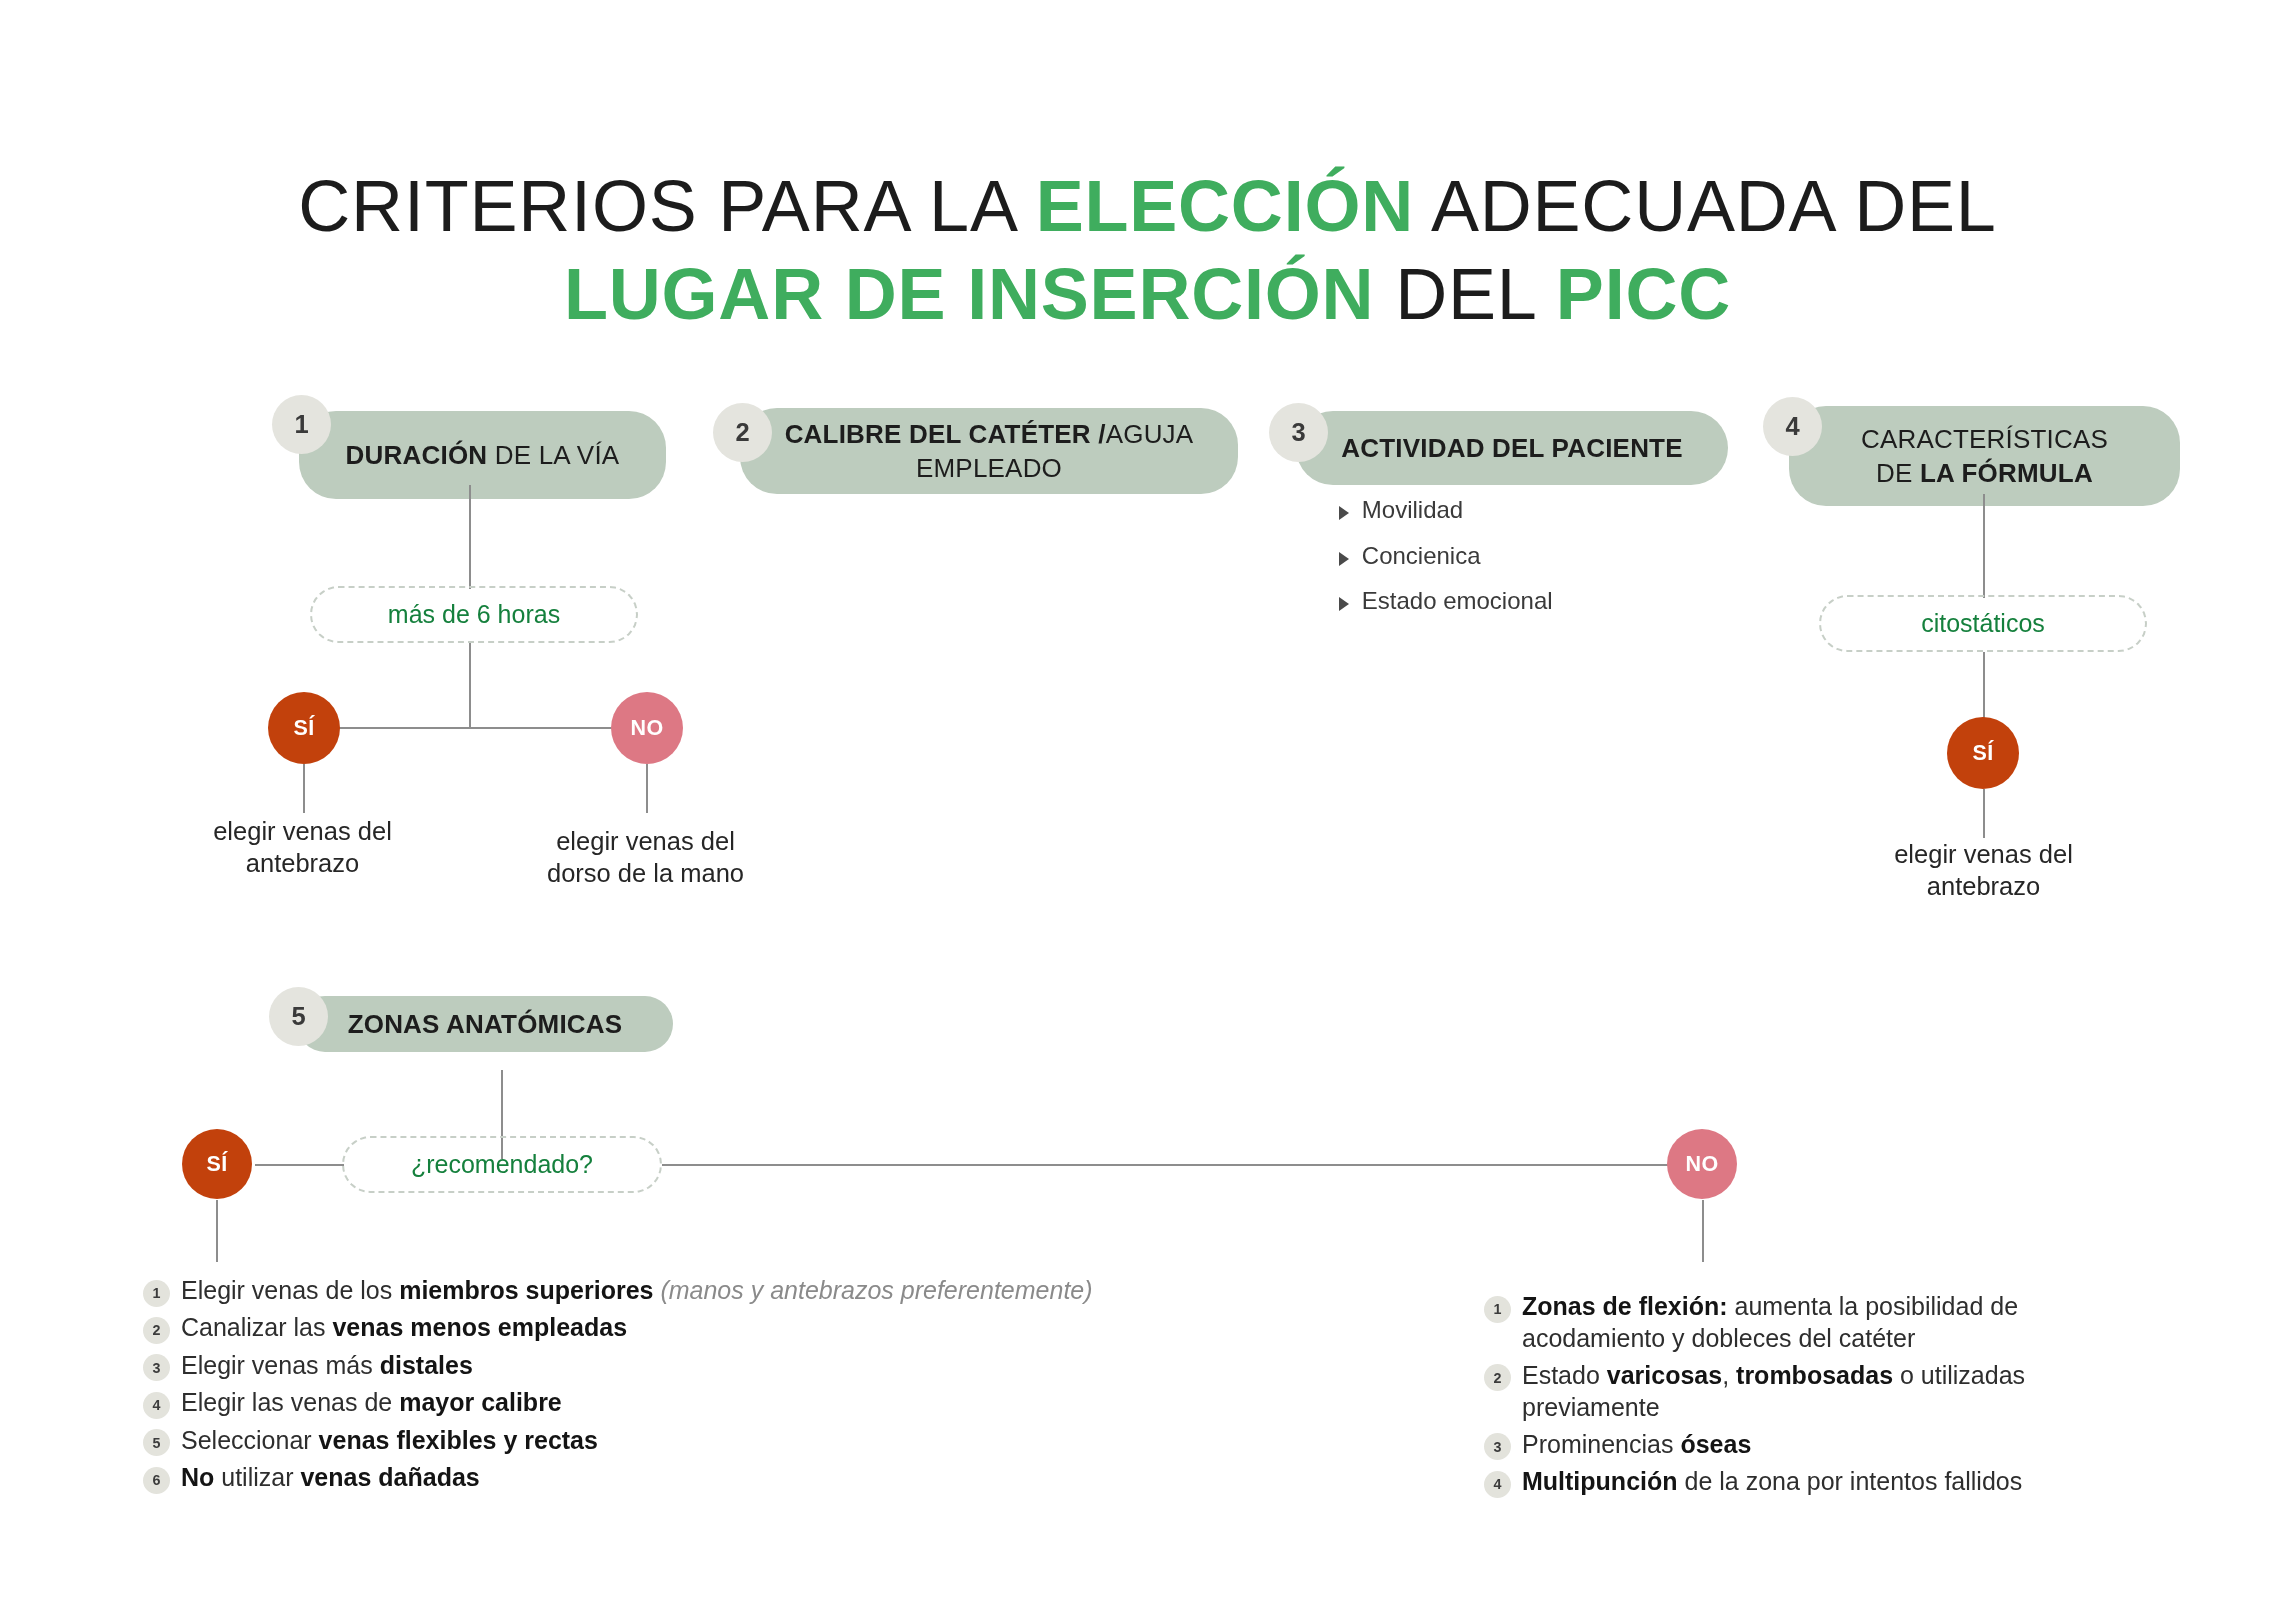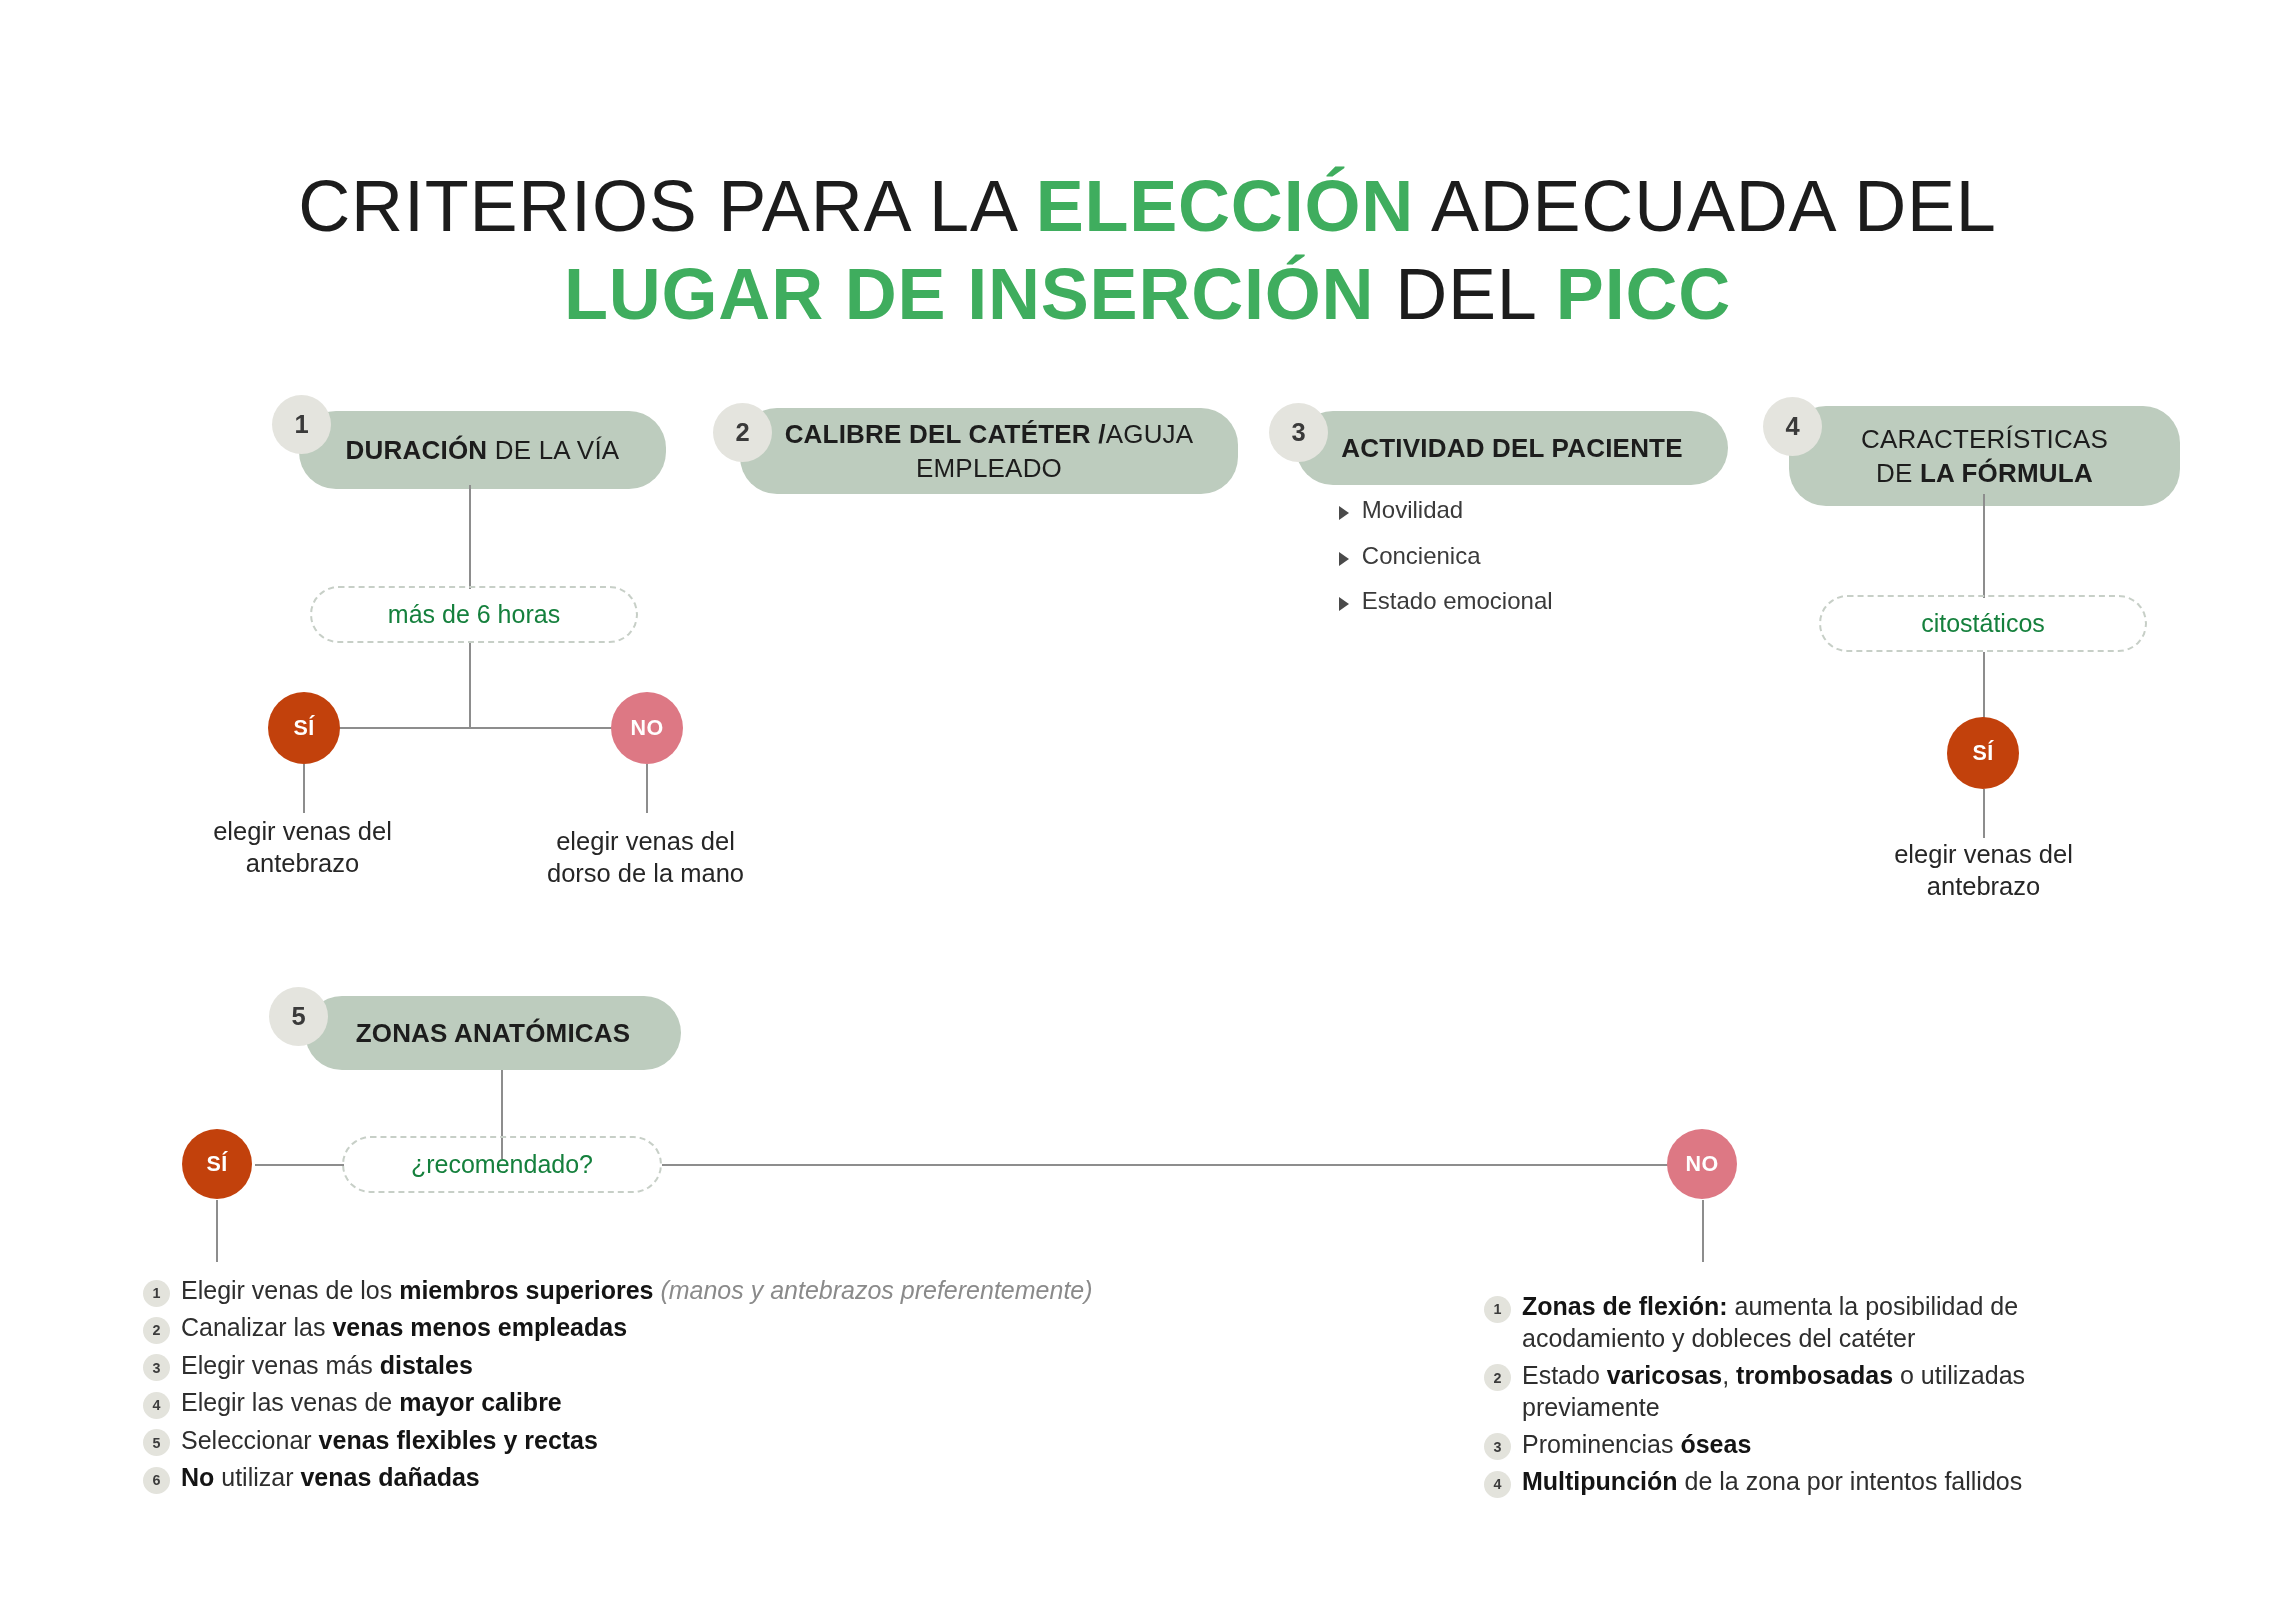--- a/index.html
+++ b/index.html
@@ -139,21 +139,21 @@
 <body>
 
 <div class="canvas">
 
   <div class="title">
     <span class="ln"><span class="blk">CRITERIOS PARA LA </span><span class="grn">ELECCIÓN</span><span class="blk"> ADECUADA DEL</span></span>
     <span class="ln"><span class="grn">LUGAR DE INSERCIÓN</span><span class="blkb"> DEL </span><span class="grn">PICC</span></span>
   </div>
 
   <div class="badge" style="left:272px;top:395px;">1</div>
-  <div class="pill" style="left:299px;top:411px;width:367px;height:78px;padding:0 21px;">
+  <div class="pill" style="left:299px;top:411px;width:367px;height:88px;padding:0 21px;">
     <div class="ptxt">
       <span class="b">DURACIÓN</span><span class="l"> DE LA VÍA</span>
     </div>
   </div>
   <div class="vline" style="left:469px;top:485px;height:104px;"></div>
   <div class="cond" style="left:310px;top:586px;width:328px;height:57px;">más de 6 horas</div>
   <div class="vline" style="left:469px;top:643px;height:85px;"></div>
   <div class="hline" style="left:312px;top:727px;width:333px;"></div>
 
   <div class="yn yes" style="left:268px;top:692px;width:72px;height:72px;font-size:21.5px;">SÍ</div>
@@ -209,21 +209,21 @@
   <div class="cond" style="left:1819px;top:595px;width:328px;height:57px;">citostáticos</div>
   <div class="vline" style="left:1983px;top:652px;height:73px;"></div>
   <div class="yn yes" style="left:1947px;top:717px;width:72px;height:72px;font-size:21.5px;">SÍ</div>
   <div class="vline" style="left:1983px;top:789px;height:49px;"></div>
   <div class="leaf" style="left:1844px;top:838px;width:279px;">
     <span>elegir venas del</span><br>
     <span>antebrazo</span>
   </div>
 
   <div class="badge" style="left:269px;top:987px;">5</div>
-  <div class="pill" style="left:305px;top:996px;width:376px;height:74px;padding:0 21px;">
+  <div class="pill" style="left:297px;top:996px;width:376px;height:56px;padding:0 21px;">
     <div class="ptxt">
       <span class="b">ZONAS ANATÓMICAS</span>
     </div>
   </div>
   <div class="vline" style="left:501px;top:1070px;height:89px;"></div>
   <div class="cond" style="left:342px;top:1136px;width:320px;height:57px;">¿recomendado?</div>
 
   <div class="hline" style="left:255px;top:1164px;width:89px;"></div>
   <div class="hline" style="left:662px;top:1164px;width:1006px;"></div>
 

